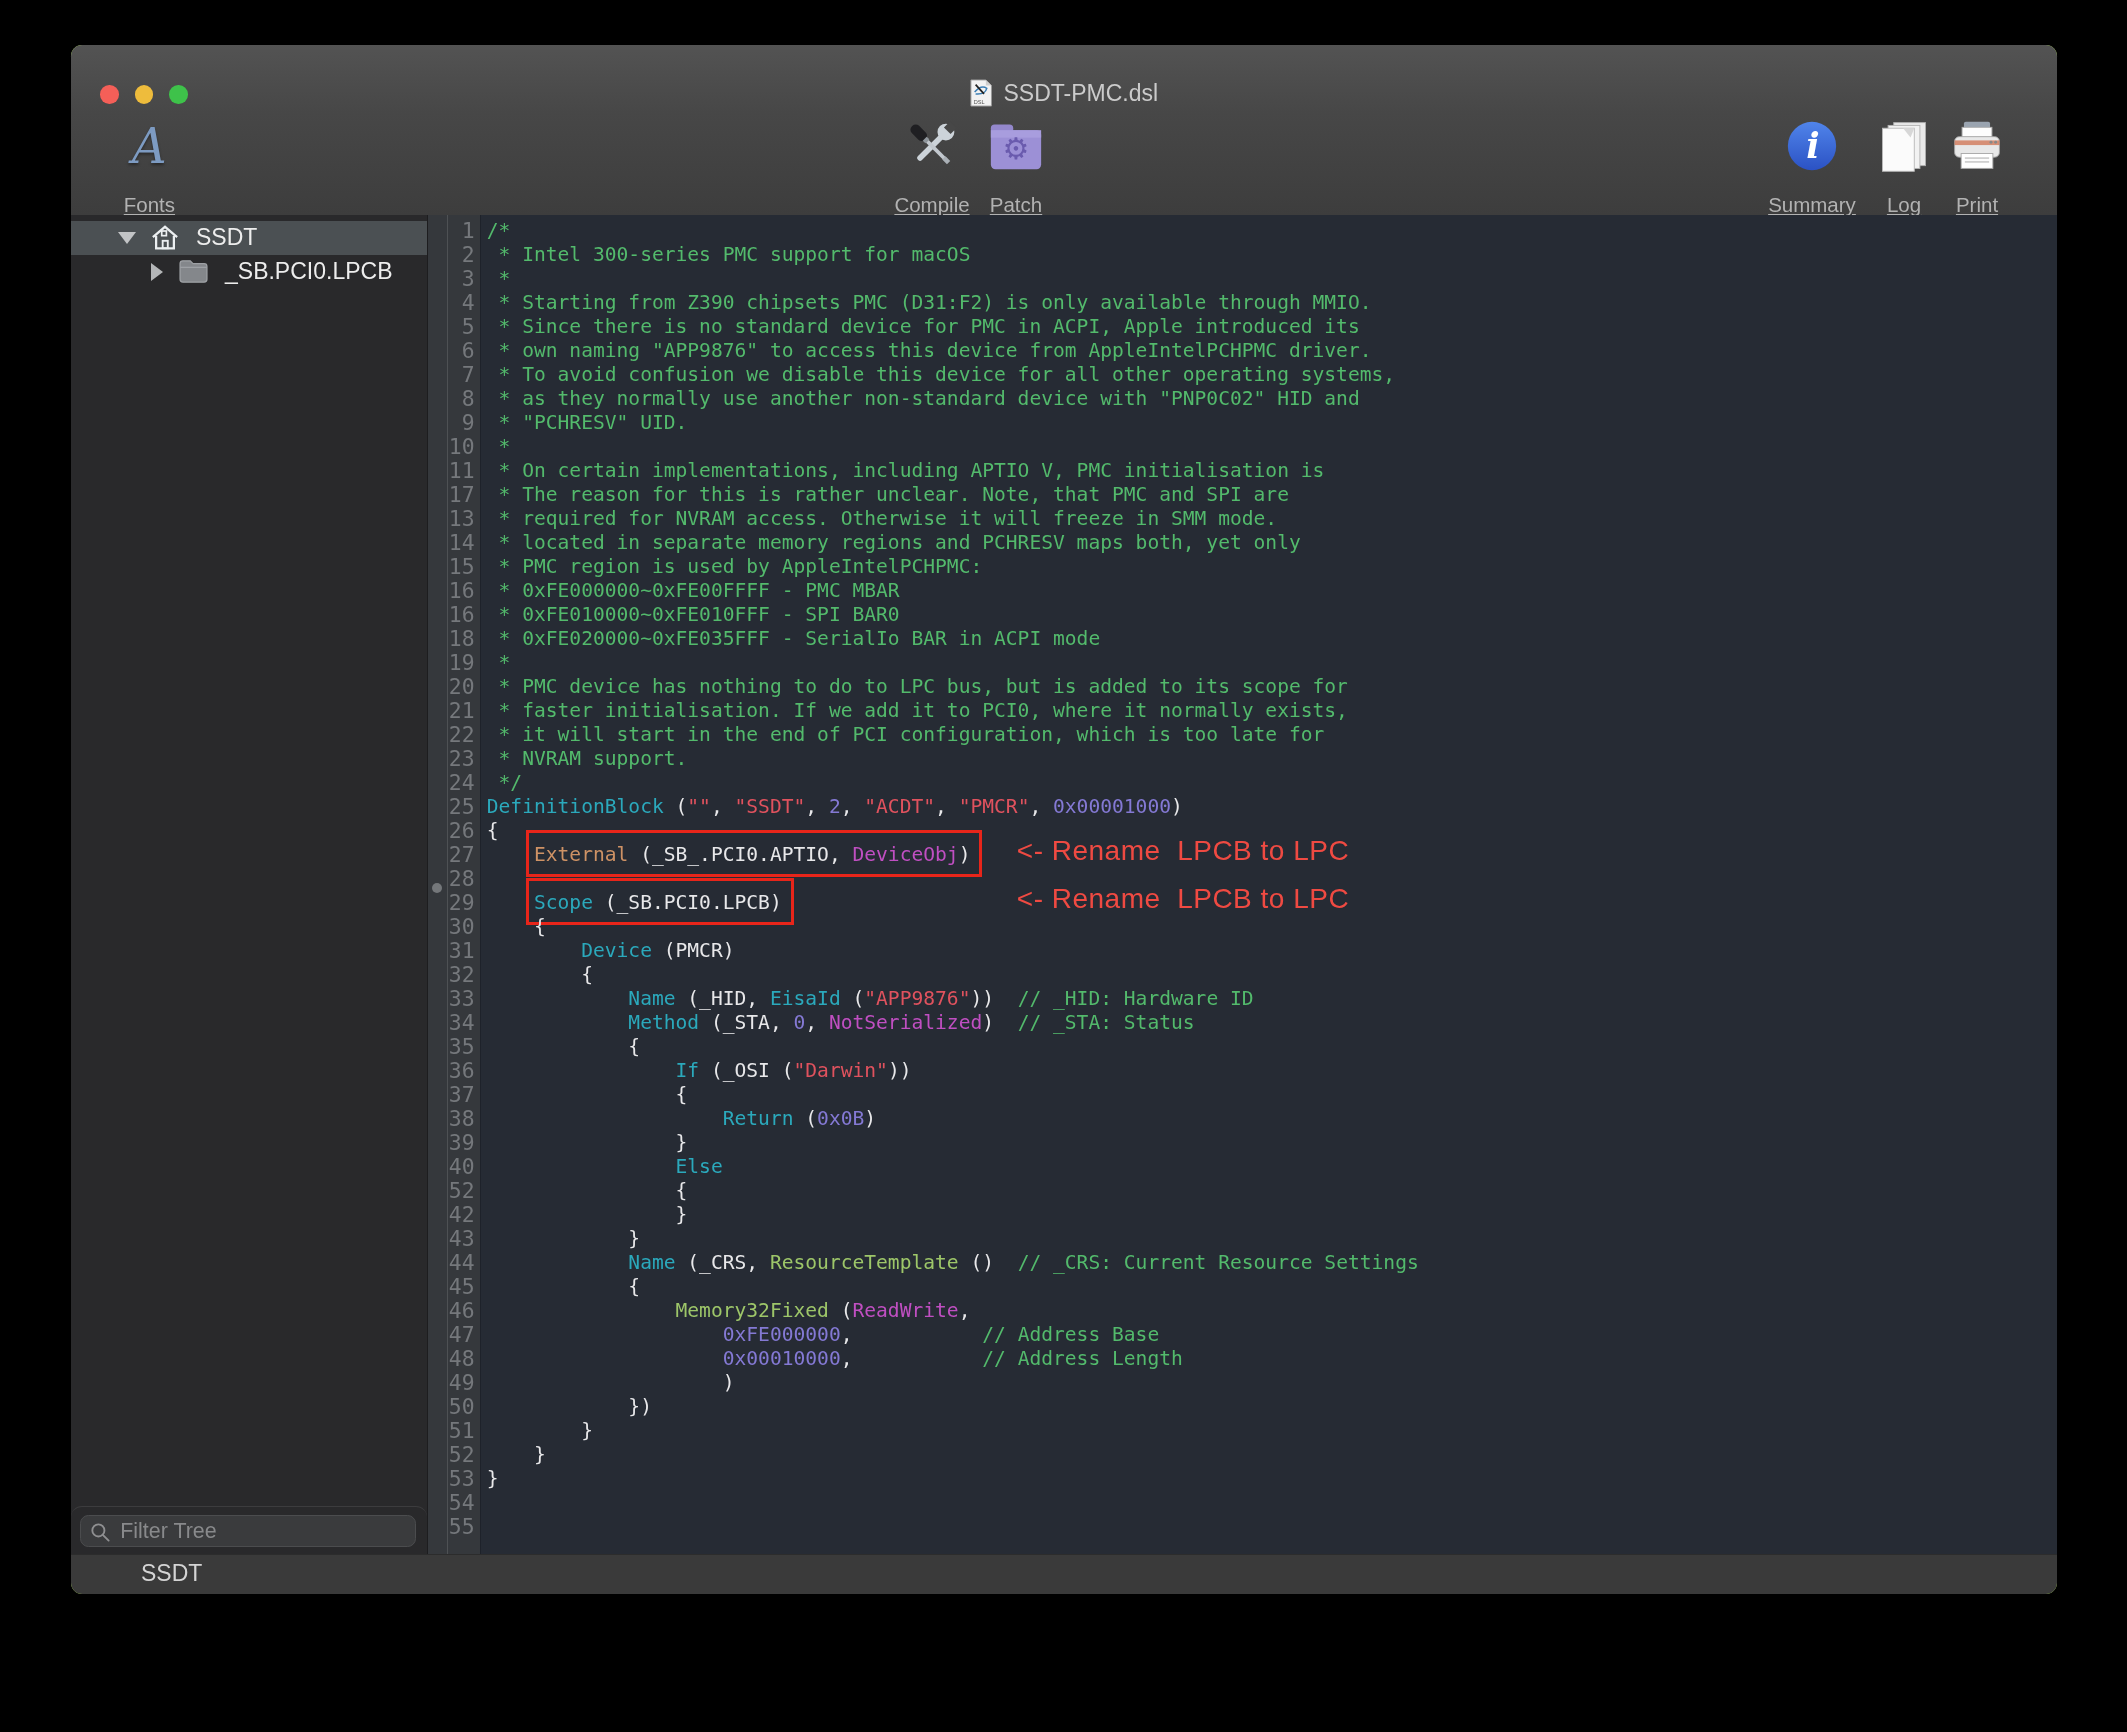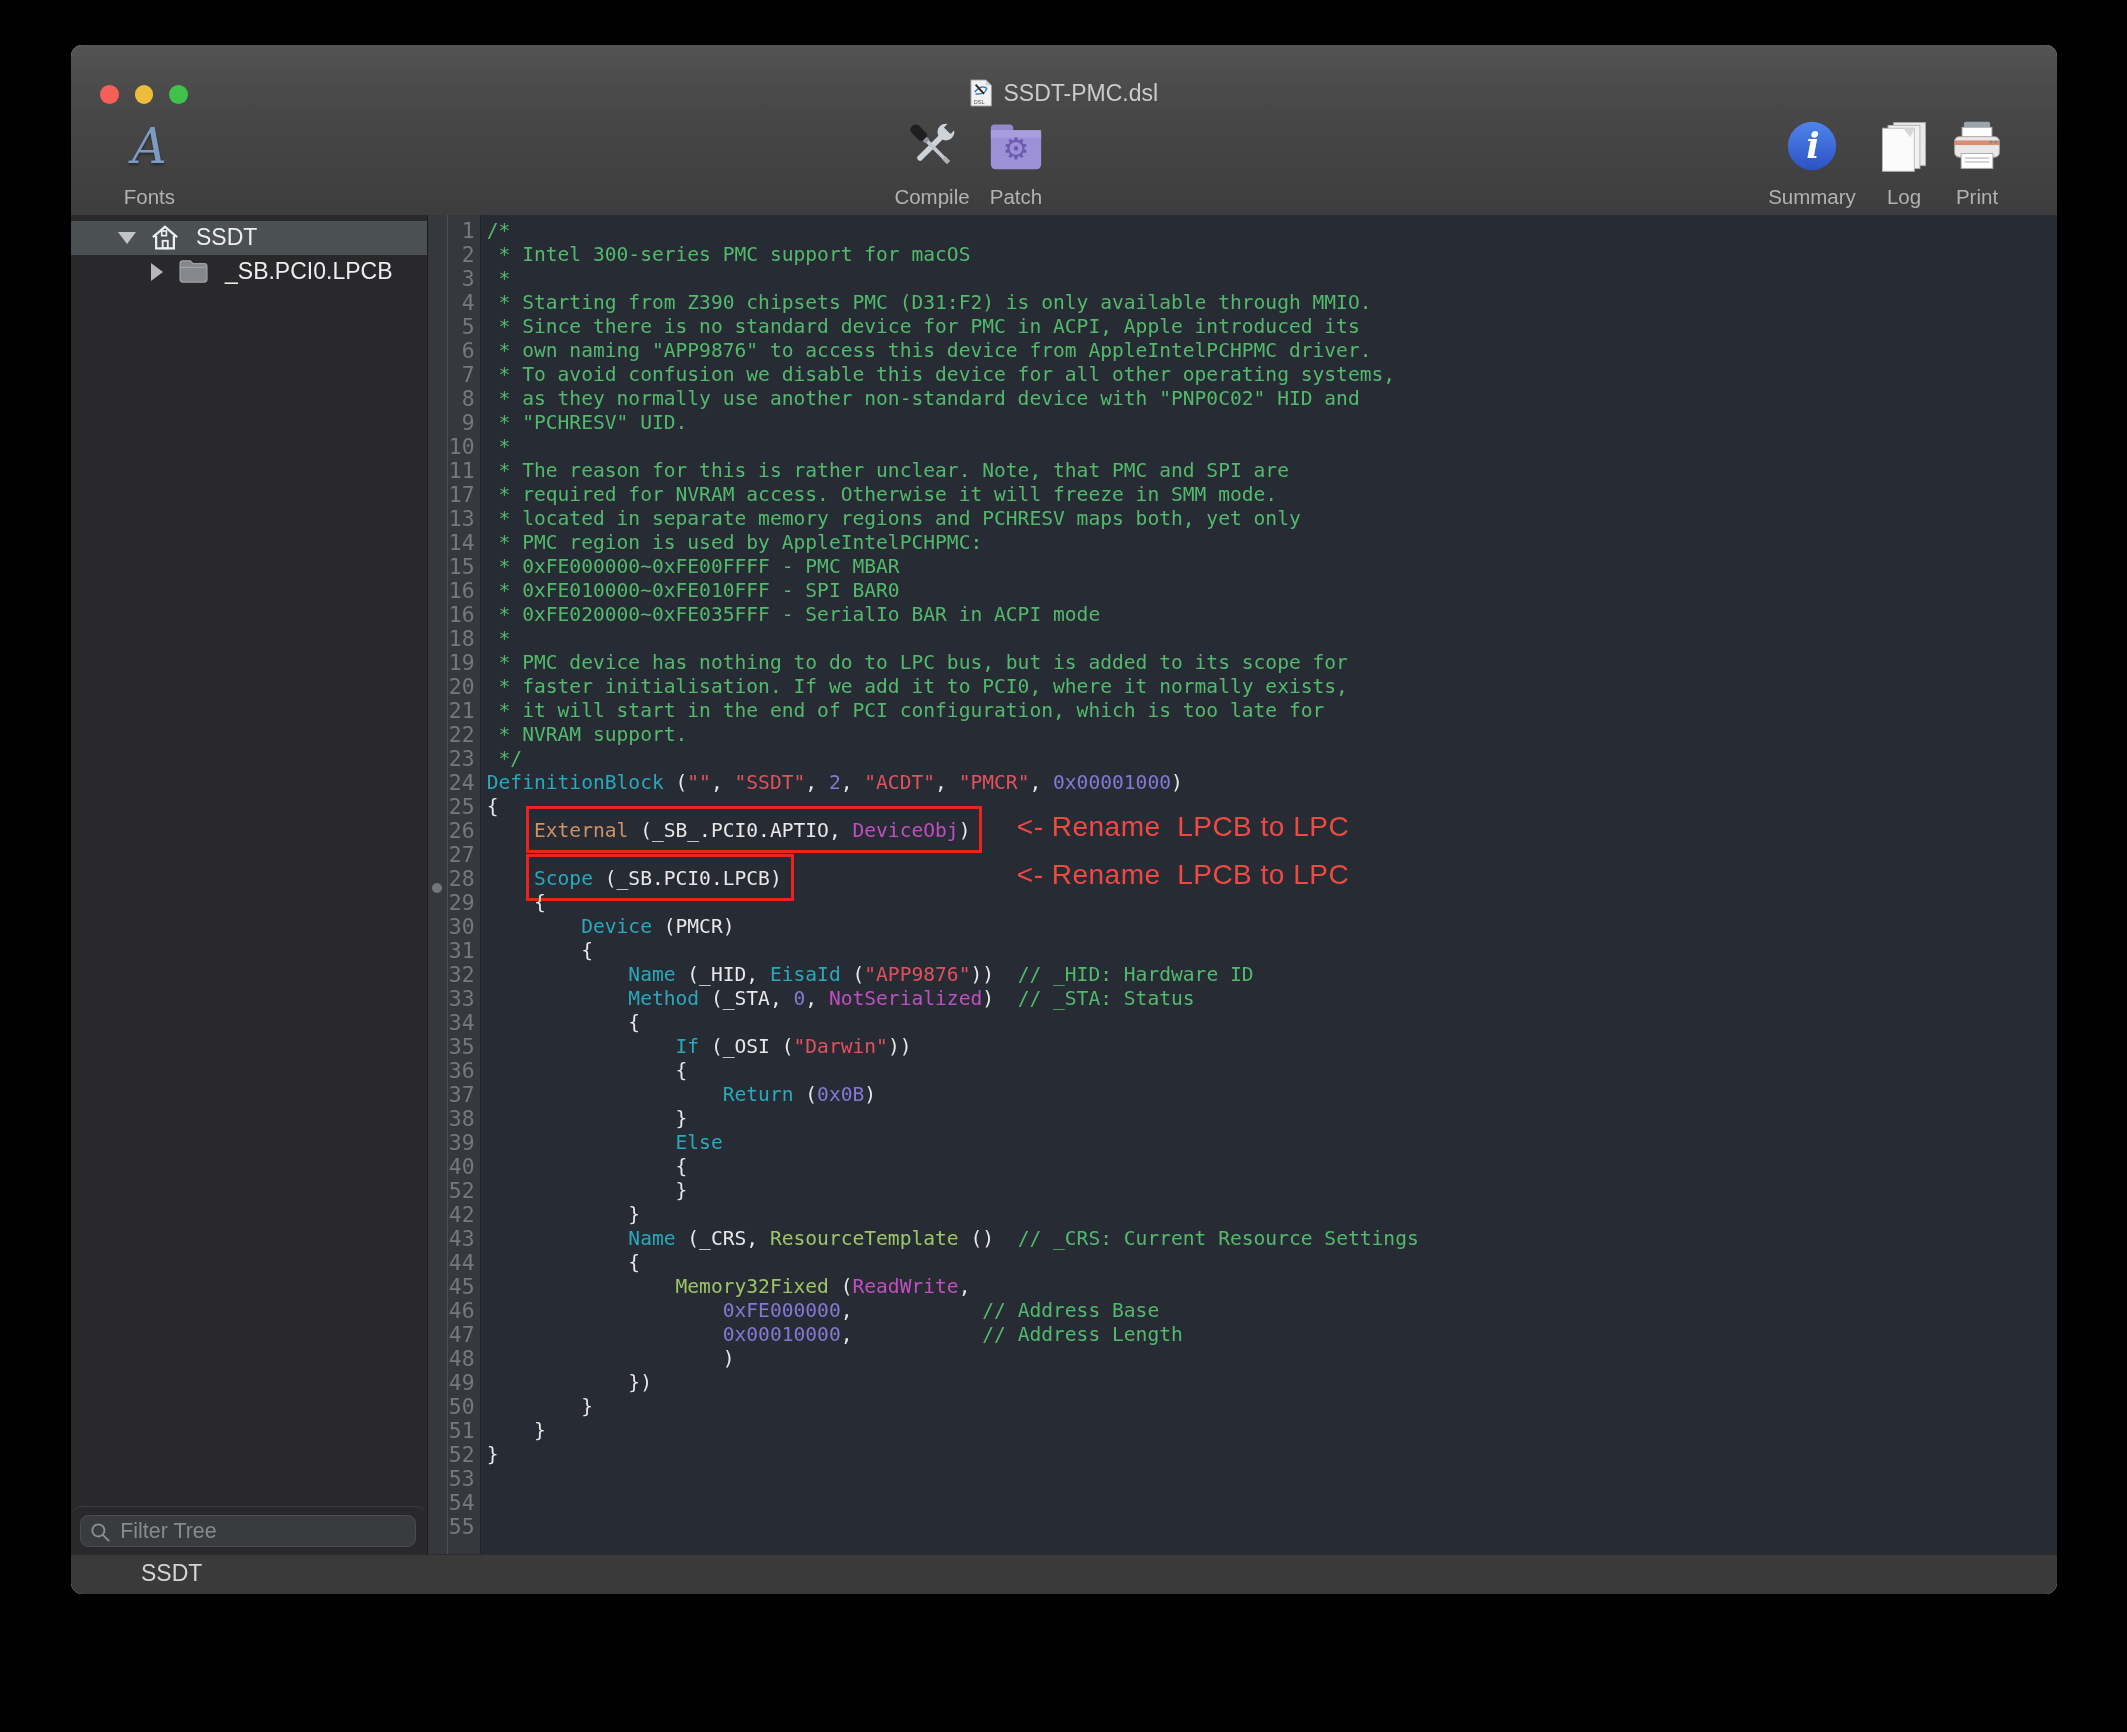--- a/index.html
+++ b/index.html
@@ -15,21 +15,21 @@
   .light{width:18.6px;height:18.6px;border-radius:50%;}
   .light.red{background:#f45f58;}
   .light.yellow{background:#eebc3c;}
   .light.green{background:#3ec24a;}
   .title-row{position:absolute;left:0;right:0;top:34px;display:flex;justify-content:center;align-items:center;gap:11.2px;}
   .title-text{color:#cbcbcb;font-size:23px;}
   .doc-icon{width:22.4px;height:28px;display:block;}
 
   .tb-item{position:absolute;top:67px;width:140px;text-align:center;color:#b2b2b2;font-size:20.5px;cursor:default;}
   .tb-icon{height:67px;display:flex;align-items:center;justify-content:center;}
-  .tb-label{margin-top:6px;}
+  .tb-label{margin-top:14px;text-decoration:underline;}
   .fonts-a{font-family:"DejaVu Serif",serif;font-style:italic;font-size:48px;color:#7d9bc2;line-height:1;
            text-shadow:0 1.9px 2.8px rgba(0,0,0,.4);}
 
   
   .sidebar{position:absolute;left:0;top:170px;width:356px;bottom:39px;background:#29292b;border-right:0.9px solid #1d1d1f;}
   .tree{padding-top:5.6px;}
   .trow{height:34px;display:flex;align-items:center;font-size:23px;color:#ededed;white-space:nowrap;}
   .trow.selected{background:#4b5053;}
   .tri-down{width:0;height:0;border-left:9.3px solid transparent;border-right:9.3px solid transparent;border-top:12px solid #c2c4c6;}
   .tri-right{width:0;height:0;border-top:9.3px solid transparent;border-bottom:9.3px solid transparent;border-left:12px solid #b4b6b8;}
@@ -280,20 +280,21 @@
         <div class="crow"><span class="tk-com">/*</span></div>
         <div class="crow"><span class="tk-com"> * Intel 300-series PMC support for macOS</span></div>
         <div class="crow"><span class="tk-com"> *</span></div>
         <div class="crow"><span class="tk-com"> * Starting from Z390 chipsets PMC (D31:F2) is only available through MMIO.</span></div>
         <div class="crow"><span class="tk-com"> * Since there is no standard device for PMC in ACPI, Apple introduced its</span></div>
         <div class="crow"><span class="tk-com"> * own naming "APP9876" to access this device from AppleIntelPCHPMC driver.</span></div>
         <div class="crow"><span class="tk-com"> * To avoid confusion we disable this device for all other operating systems,</span></div>
         <div class="crow"><span class="tk-com"> * as they normally use another non-standard device with "PNP0C02" HID and</span></div>
         <div class="crow"><span class="tk-com"> * "PCHRESV" UID.</span></div>
         <div class="crow"><span class="tk-com"> *</span></div>
+        <div class="crow"><span class="tk-com"> * On certain implementations, including APTIO V, PMC initialisation is</span></div>
         <div class="crow"><span class="tk-com"> * The reason for this is rather unclear. Note, that PMC and SPI are</span></div>
         <div class="crow"><span class="tk-com"> * required for NVRAM access. Otherwise it will freeze in SMM mode.</span></div>
         <div class="crow"><span class="tk-com"> * located in separate memory regions and PCHRESV maps both, yet only</span></div>
         <div class="crow"><span class="tk-com"> * PMC region is used by AppleIntelPCHPMC:</span></div>
         <div class="crow"><span class="tk-com"> * 0xFE000000~0xFE00FFFF - PMC MBAR</span></div>
         <div class="crow"><span class="tk-com"> * 0xFE010000~0xFE010FFF - SPI BAR0</span></div>
         <div class="crow"><span class="tk-com"> * 0xFE020000~0xFE035FFF - SerialIo BAR in ACPI mode</span></div>
         <div class="crow"><span class="tk-com"> *</span></div>
         <div class="crow"><span class="tk-com"> * PMC device has nothing to do to LPC bus, but is added to its scope for</span></div>
         <div class="crow"><span class="tk-com"> * faster initialisation. If we add it to PCI0, where it normally exists,</span></div>

